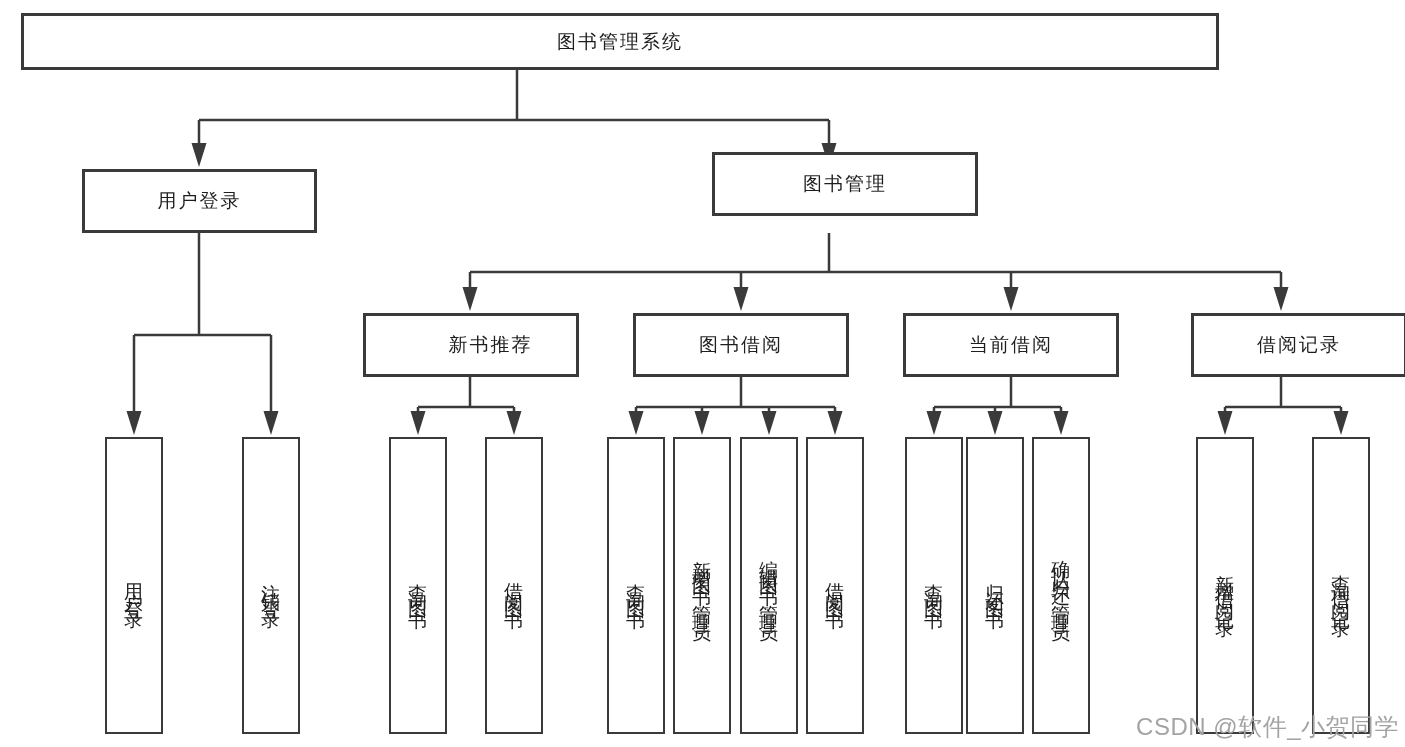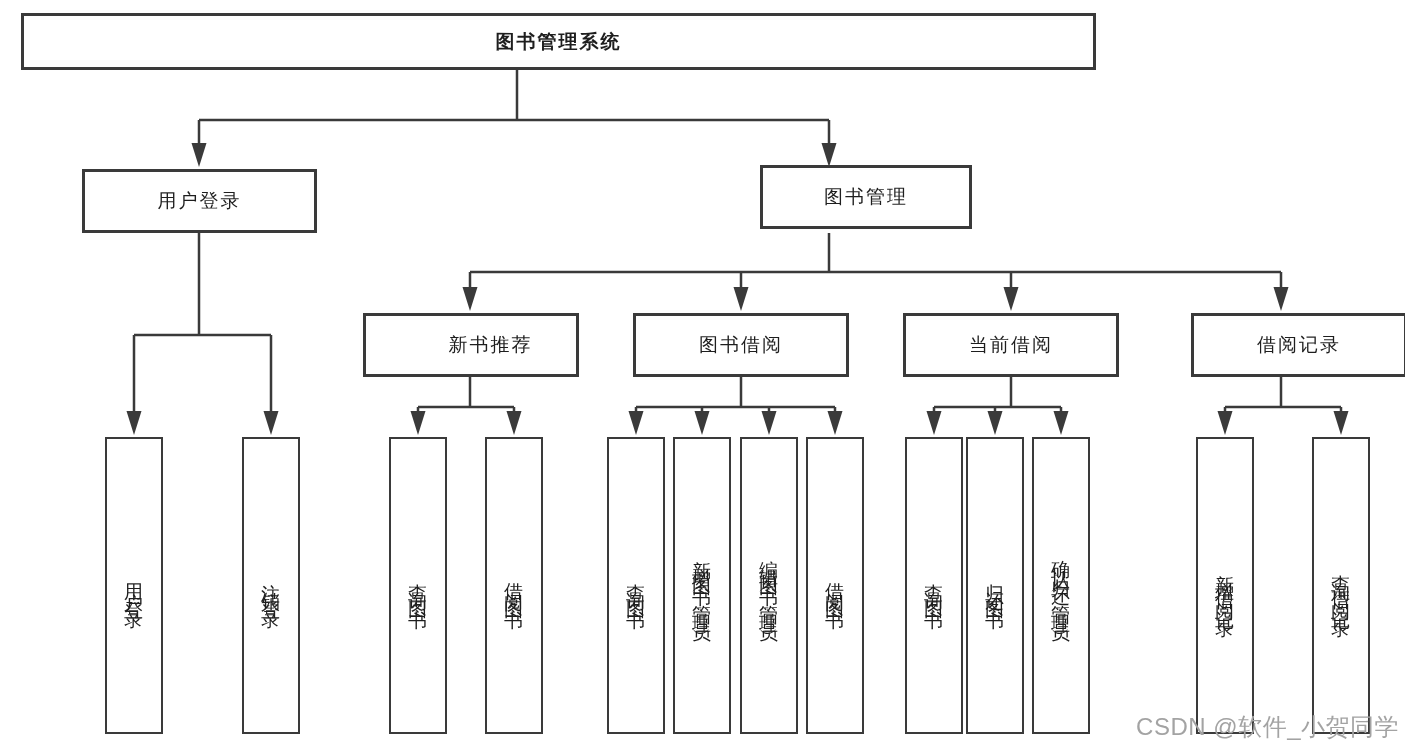--- a/index.html
+++ b/index.html
@@ -31,23 +31,23 @@
     display: flex; align-items: center; justify-content: center;
     color: #1e1e1e;
   }
   .vlabel {
     writing-mode: vertical-rl;
     text-orientation: mixed;
     font-size: 19px;
     letter-spacing: 9px;
     line-height: 1;
   }
-  .root     { left: 21px;  top: 13px;  width: 1075px; height: 57px; font-weight: bold; }
+  .root     { left: 21px;  top: 13px;  width: 1198px; height: 57px; }
   .n-login  { left: 82px;  top: 169px; width: 235px; height: 64px; }
-  .n-mgmt   { left: 712px; top: 165px; width: 212px; height: 64px; margin-left: 48px; }
+  .n-mgmt   { left: 712px; top: 152px; width: 266px; height: 64px; }
   .lvl3     { top: 313px; width: 216px; height: 64px; }
   .n-newbook { left: 363px; padding-left: 39px; }
   .n-borrow  { left: 633px; text-align: right; }
   .n-current { left: 903px; justify-content: center; }
   .n-record  { left: 1174px; margin-left: 17px; }
   .l-userlogin { left: 105px; }
   .l-logout    { left: 242px; }
   .l-nbquery   { left: 389px; }
   .l-nbborrow  { left: 485px; }
   .l-bbquery   { left: 607px; }

